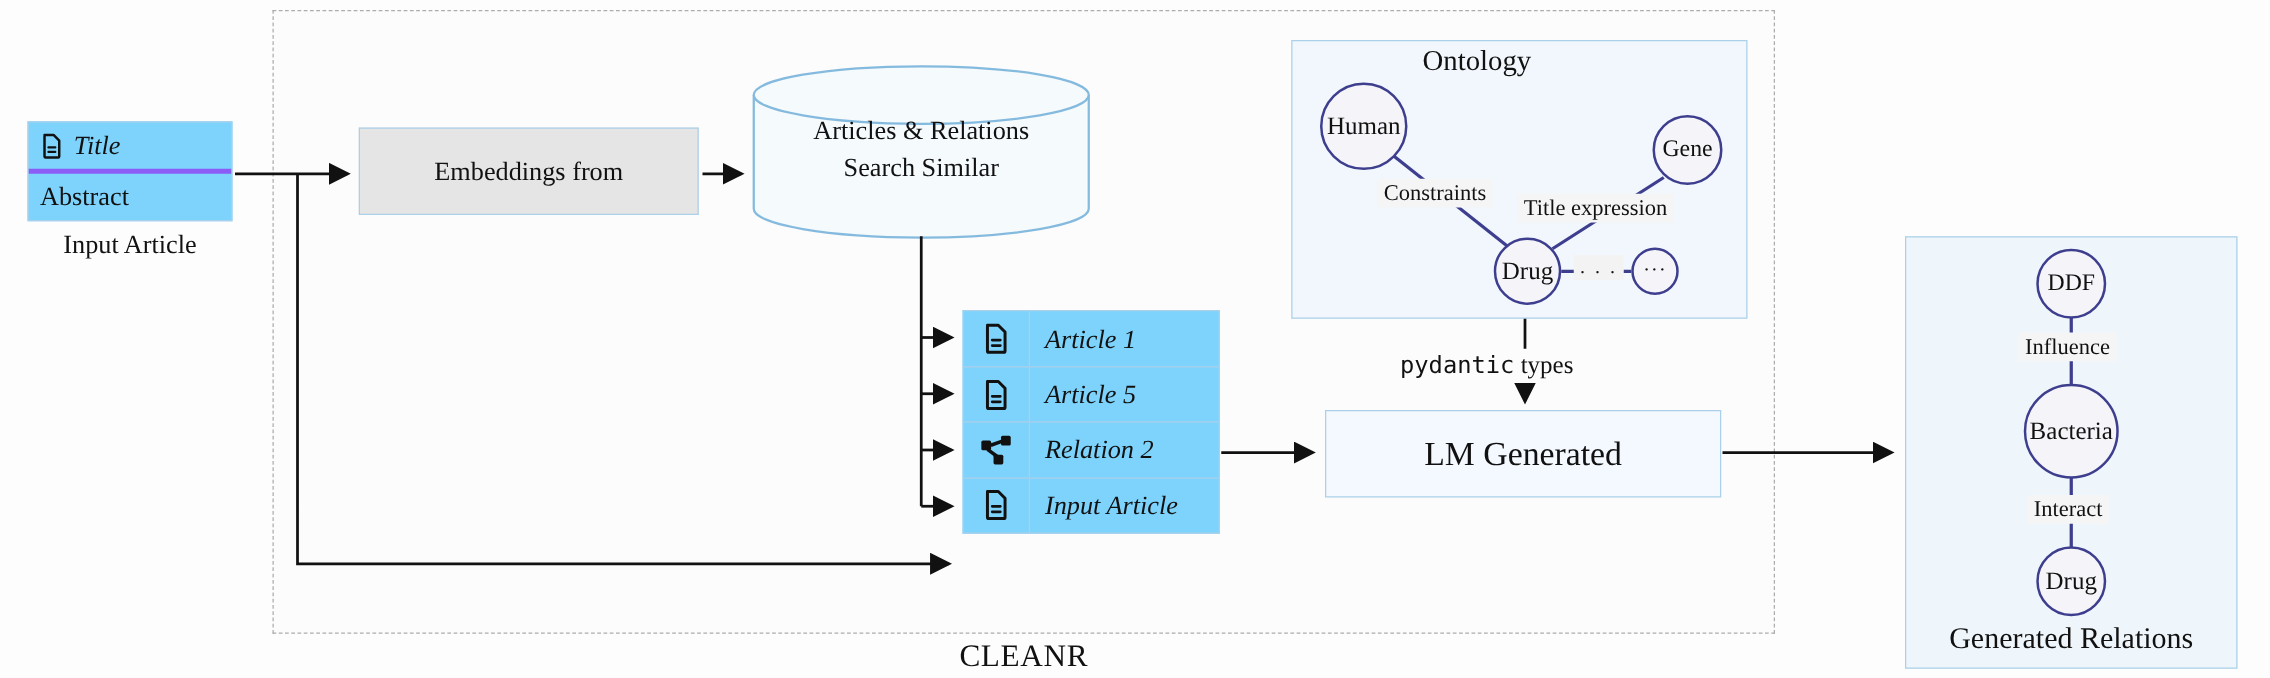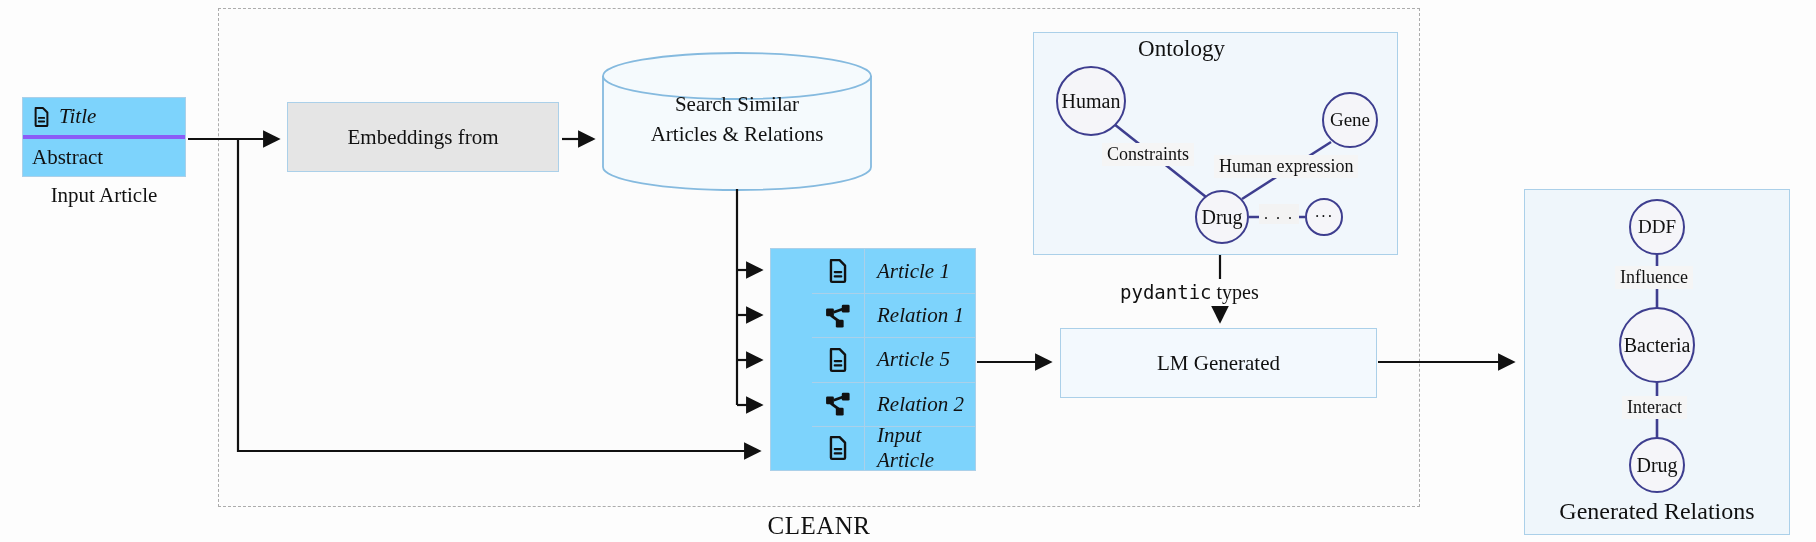--- a/index.html
+++ b/index.html
@@ -38,21 +38,21 @@
 
   
   .embed-box{left:287px;top:102px;width:272px;height:70px;display:flex;flex-direction:column;
     align-items:center;justify-content:center;font-size:21px;line-height:29px;background:#e5e5e5;}
   .mono{font-family:"DejaVu Sans Mono","Liberation Mono",monospace;font-size:19px;}
 
   
   .cyl-text{left:613px;top:89px;width:248px;text-align:center;font-size:21px;line-height:30px;}
 
   
-  .rtable{left:770px;top:248px;width:206px;display:flex;flex-direction:column;padding-left:41px;}
+  .rtable{left:770px;top:248px;width:206px;display:flex;flex-direction:column;}
   .rrow{height:44.2px;display:flex;align-items:stretch;box-sizing:border-box;}
   .rrow + .rrow{border-top:1px solid #abd0e9;}
   .ricon{width:52px;display:flex;align-items:center;justify-content:center;border-right:1px solid #abd0e9;}
   .rlabel{flex:1;display:flex;align-items:center;padding-left:12px;font-size:21px;font-style:italic;}
 
   
   .ont-box{left:1033px;top:32px;width:365px;height:223px;background:#f1f7fc;}
   .ont-title{left:1033px;top:36px;width:297px;text-align:center;font-size:23px;}
   .gen-box{left:1524px;top:189px;width:266px;height:346px;background:#eff6fb;}
   .gen-title{left:1524px;top:498px;width:266px;text-align:center;font-size:24px;}
@@ -76,21 +76,21 @@
   .el-change{left:1214px;top:155px;}
   .el-ellipsis{left:1259px;top:204px;font-size:16px;letter-spacing:2px;background:#f3f3f3;}
   .el-influence{left:1615px;top:266px;font-size:18px;}
   .el-interact{left:1622px;top:396px;font-size:18px;text-align:center;}
 
   
   .pyd{left:1120px;top:281px;width:200px;text-align:left;font-size:20px;white-space:nowrap;}
 
   
   .lm-box{left:1060px;top:328px;width:317px;height:70px;display:flex;flex-direction:column;
-    align-items:center;justify-content:center;font-size:21px;line-height:29px;background:#f3f9fe;}
+    align-items:center;justify-content:center;font-size:27px;line-height:29px;background:#f3f9fe;}
 </style>
 </head>
 <body>
 
 <div id="stage">
 
   <div class="abs z1 frame"></div>
 
   <div class="abs z1 panel input-box">
     <div class="input-row">
@@ -121,32 +121,20 @@
 
   <div class="abs z1 panel rtable">
     <div class="rrow">
       <span class="ricon">
         <svg width="24" height="26" viewBox="0 0 21 24">
             <path d="M4 2h8l5 5v14a1 1 0 0 1-1 1H5a1 1 0 0 1-1-1V3a1 1 0 0 1 1-1z" fill="none" stroke="#111" stroke-width="2.2" stroke-linejoin="round"></path>
             <path d="M7.5 13h6M7.5 17h6" stroke="#111" stroke-width="2" stroke-linecap="round"></path>
           </svg>
       </span>
       <span class="rlabel">Article 1</span>
-    </div>
-    <div class="rrow">
-      <span class="ricon">
-        <svg width="26" height="26" viewBox="0 0 24 24">
-            <path d="M8 8.5L16.5 5.5" stroke="#111" stroke-width="2.6"></path>
-            <path d="M5.5 11.5L13 17" stroke="#111" stroke-width="2.6"></path>
-            <rect x="1" y="5" width="7.2" height="7.2" rx="1.2" fill="#111"></rect>
-            <rect x="15.5" y="1.5" width="7.2" height="7.2" rx="1.2" fill="#111"></rect>
-            <rect x="10" y="15.5" width="7.2" height="7.2" rx="1.2" fill="#111"></rect>
-          </svg>
-      </span>
-      <span class="rlabel">Relation 1</span>
     </div>
     <div class="rrow">
       <span class="ricon">
         <svg width="24" height="26" viewBox="0 0 21 24">
             <path d="M4 2h8l5 5v14a1 1 0 0 1-1 1H5a1 1 0 0 1-1-1V3a1 1 0 0 1 1-1z" fill="none" stroke="#111" stroke-width="2.2" stroke-linejoin="round"></path>
             <path d="M7.5 13h6M7.5 17h6" stroke="#111" stroke-width="2" stroke-linecap="round"></path>
           </svg>
       </span>
       <span class="rlabel">Article 5</span>
     </div>
@@ -207,30 +195,30 @@
       <path d="M1657,254 V440"></path>
     </g>
   </svg>
 
   <div class="abs z3 ont-title">Ontology</div>
   <div class="abs z3 node n-human">Human</div>
   <div class="abs z3 node n-gene">Gene</div>
   <div class="abs z3 node n-drug-ont">Drug</div>
   <div class="abs z3 node n-dots">···</div>
   <div class="abs z3 edge-label el-admin">Constraints</div>
-  <div class="abs z3 edge-label el-change">Human expression</div>
+  <div class="abs z3 edge-label el-change">Title expression</div>
   <div class="abs z3 edge-label el-ellipsis">. . .</div>
 
   <div class="abs z3 pyd">
     <span class="mono">pydantic</span><span> types</span>
   </div>
 
   <div class="abs z3 cyl-text">
+    <div>Articles &amp; Relations</div>
     <div>Search Similar</div>
-    <div>Articles &amp; Relations</div>
   </div>
 
   <div class="abs z3 node n-ddf">DDF</div>
   <div class="abs z3 node n-bacteria">Bacteria</div>
   <div class="abs z3 node n-drug-gen">Drug</div>
   <div class="abs z3 edge-label el-influence">Influence</div>
   <div class="abs z3 edge-label el-interact">Interact</div>
   <div class="abs z3 gen-title">Generated Relations</div>
 
   <div class="abs z3 frame-label">CLEANR</div>

